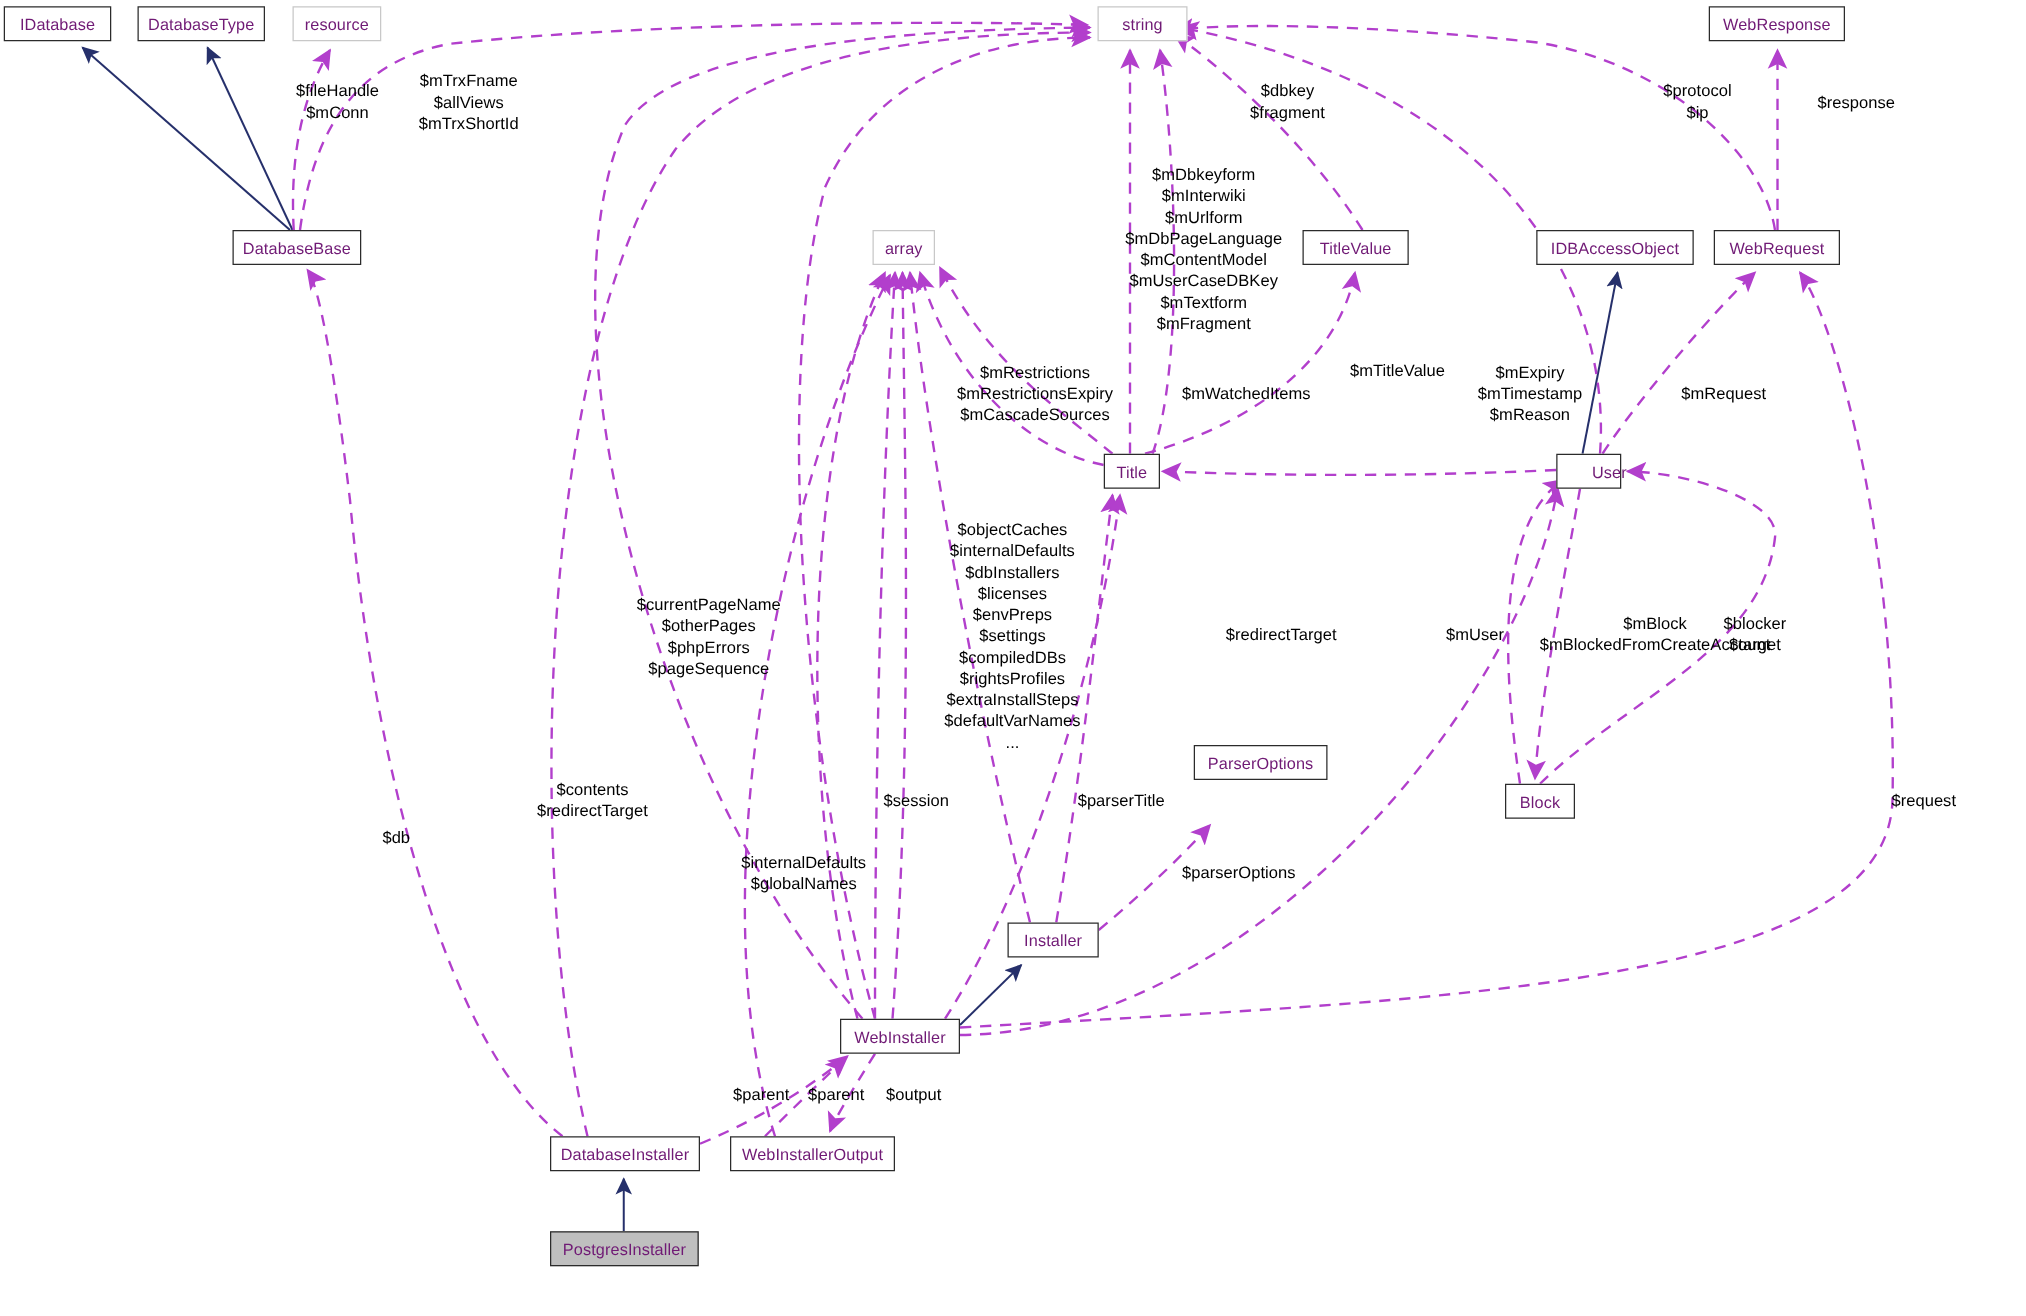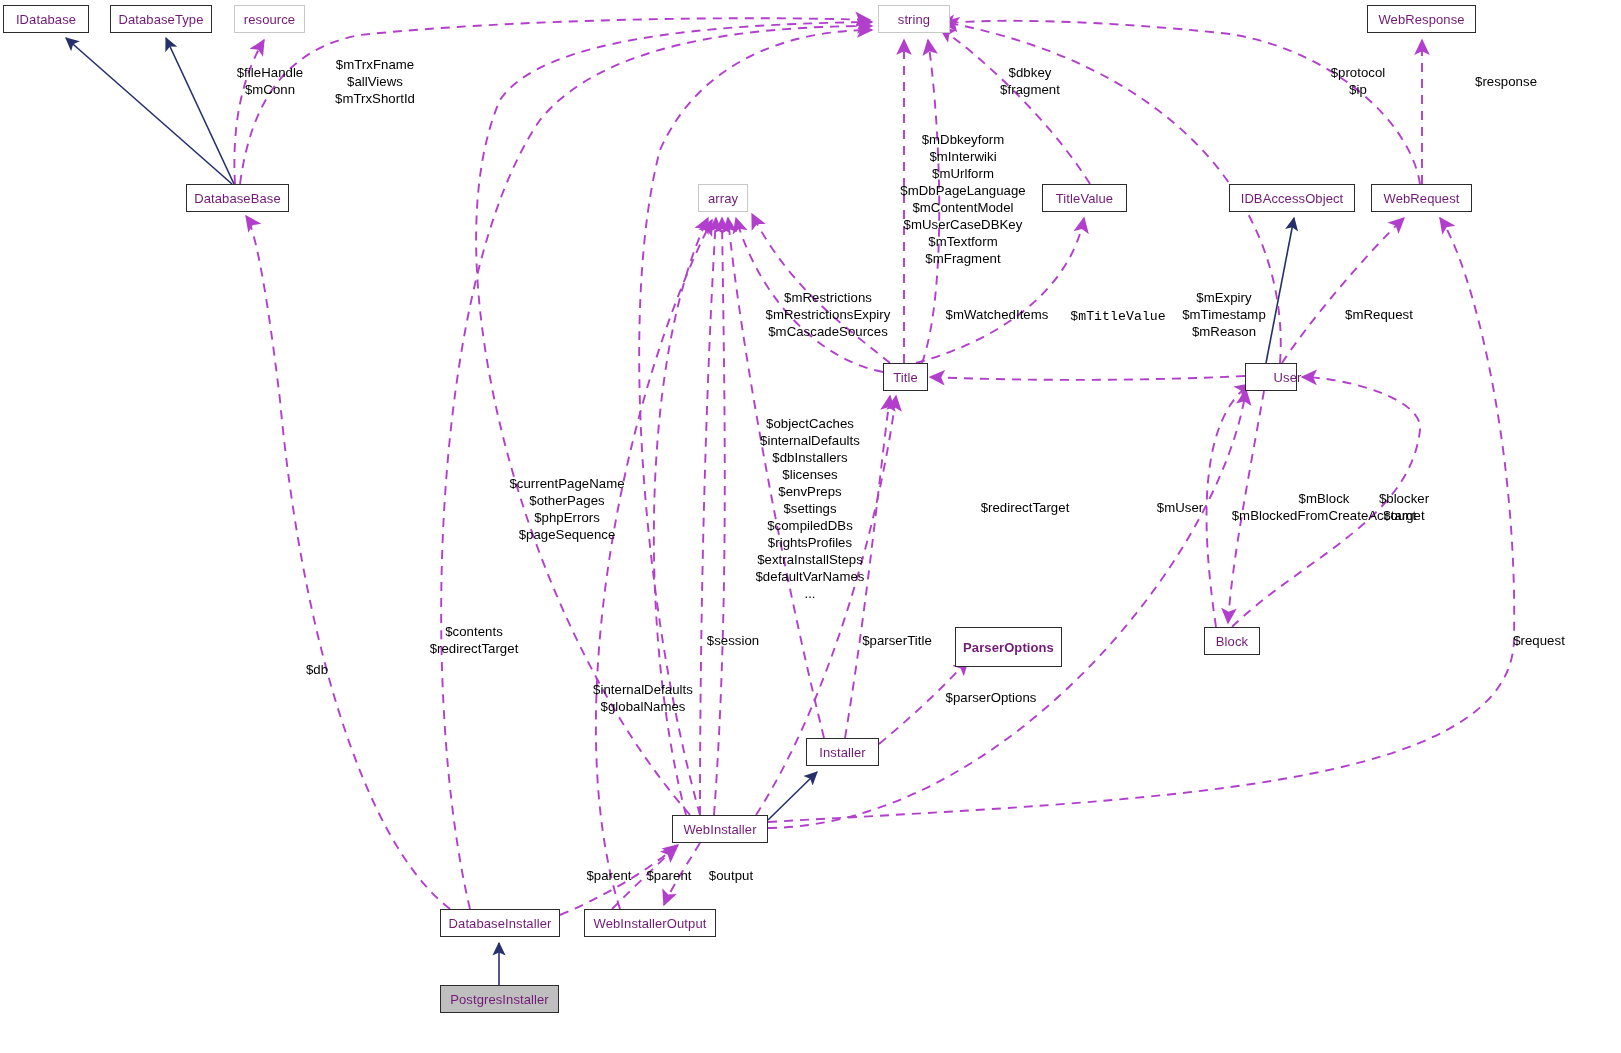--- a/index.html
+++ b/index.html
@@ -54,21 +54,20 @@
     line-height: 17px;
     color: #000000;
     white-space: pre;
     text-align: center;
     transform: translateX(-50%);
     letter-spacing: 0.05px;
   }
   .edge-label.left {
     text-align: left;
     transform: none;
-    margin-left: 21px;
   }
 </style>
 </head>
 <body>
 
 <div id="diagram">
   <svg id="edge-layer" viewBox="0 0 1621 1053" xmlns="http://www.w3.org/2000/svg">
     <defs>
       <marker id="arrowNavy" viewBox="0 0 12 12" refX="10.5" refY="6" markerWidth="9" markerHeight="9" orient="auto-start-reverse">
         <path d="M 0 0.5 L 11.5 6 L 0 11.5 L 2.6 6 Z" fill="#26306b"></path>
@@ -153,21 +152,21 @@
       </div>
       <div class="uml-node solidbox" style="left: 1371px; top: 184px; width: 101px; height: 28px;">
         <span>WebRequest</span>
       </div>
       <div class="uml-node solidbox" style="left: 883px; top: 363px; width: 45px; height: 28px;">
         <span>Title</span>
       </div>
       <div class="uml-node solidbox" style="left: 1245px; top: 363px; width: 52px; height: 28px; padding-left: 33px;">
         <span>User</span>
       </div>
-      <div class="uml-node solidbox" style="left: 955px; top: 627px; width: 107px; height: 40px; font-weight: bold;">
+      <div class="uml-node solidbox" style="left: 955px; top: 596px; width: 107px; height: 28px;">
         <span>ParserOptions</span>
       </div>
       <div class="uml-node solidbox" style="left: 1204px; top: 627px; width: 56px; height: 28px; align-items: center;">
         <span>Block</span>
       </div>
       <div class="uml-node solidbox" style="left: 806px; top: 738px; width: 73px; height: 28px;">
         <span>Installer</span>
       </div>
       <div class="uml-node solidbox" style="left: 672px; top: 815px; width: 96px; height: 28px;">
         <span>WebInstaller</span>
@@ -202,21 +201,21 @@
 $mTextform
 $mFragment</div>
       <div class="edge-label" style="left: 1224px; top: 289px;">$mExpiry
 $mTimestamp
 $mReason</div>
       <div class="edge-label" style="left: 1379px; top: 306px;">$mRequest</div>
       <div class="edge-label" style="left: 828px; top: 289px;">$mRestrictions
 $mRestrictionsExpiry
 $mCascadeSources</div>
       <div class="edge-label" style="left: 997px; top: 306px;">$mWatchedItems</div>
-      <div class="edge-label" style="left: 1118px; top: 308px; font-family: Liberation Mono, monospace;">$mTitleValue</div>
+      <div class="edge-label" style="left: 1118px; top: 288px;">$mTitleValue</div>
       <div class="edge-label" style="left: 810px; top: 415px;">$objectCaches
 $internalDefaults
 $dbInstallers
 $licenses
 $envPreps
 $settings
 $compiledDBs
 $rightsProfiles
 $extraInstallSteps
 $defaultVarNames

